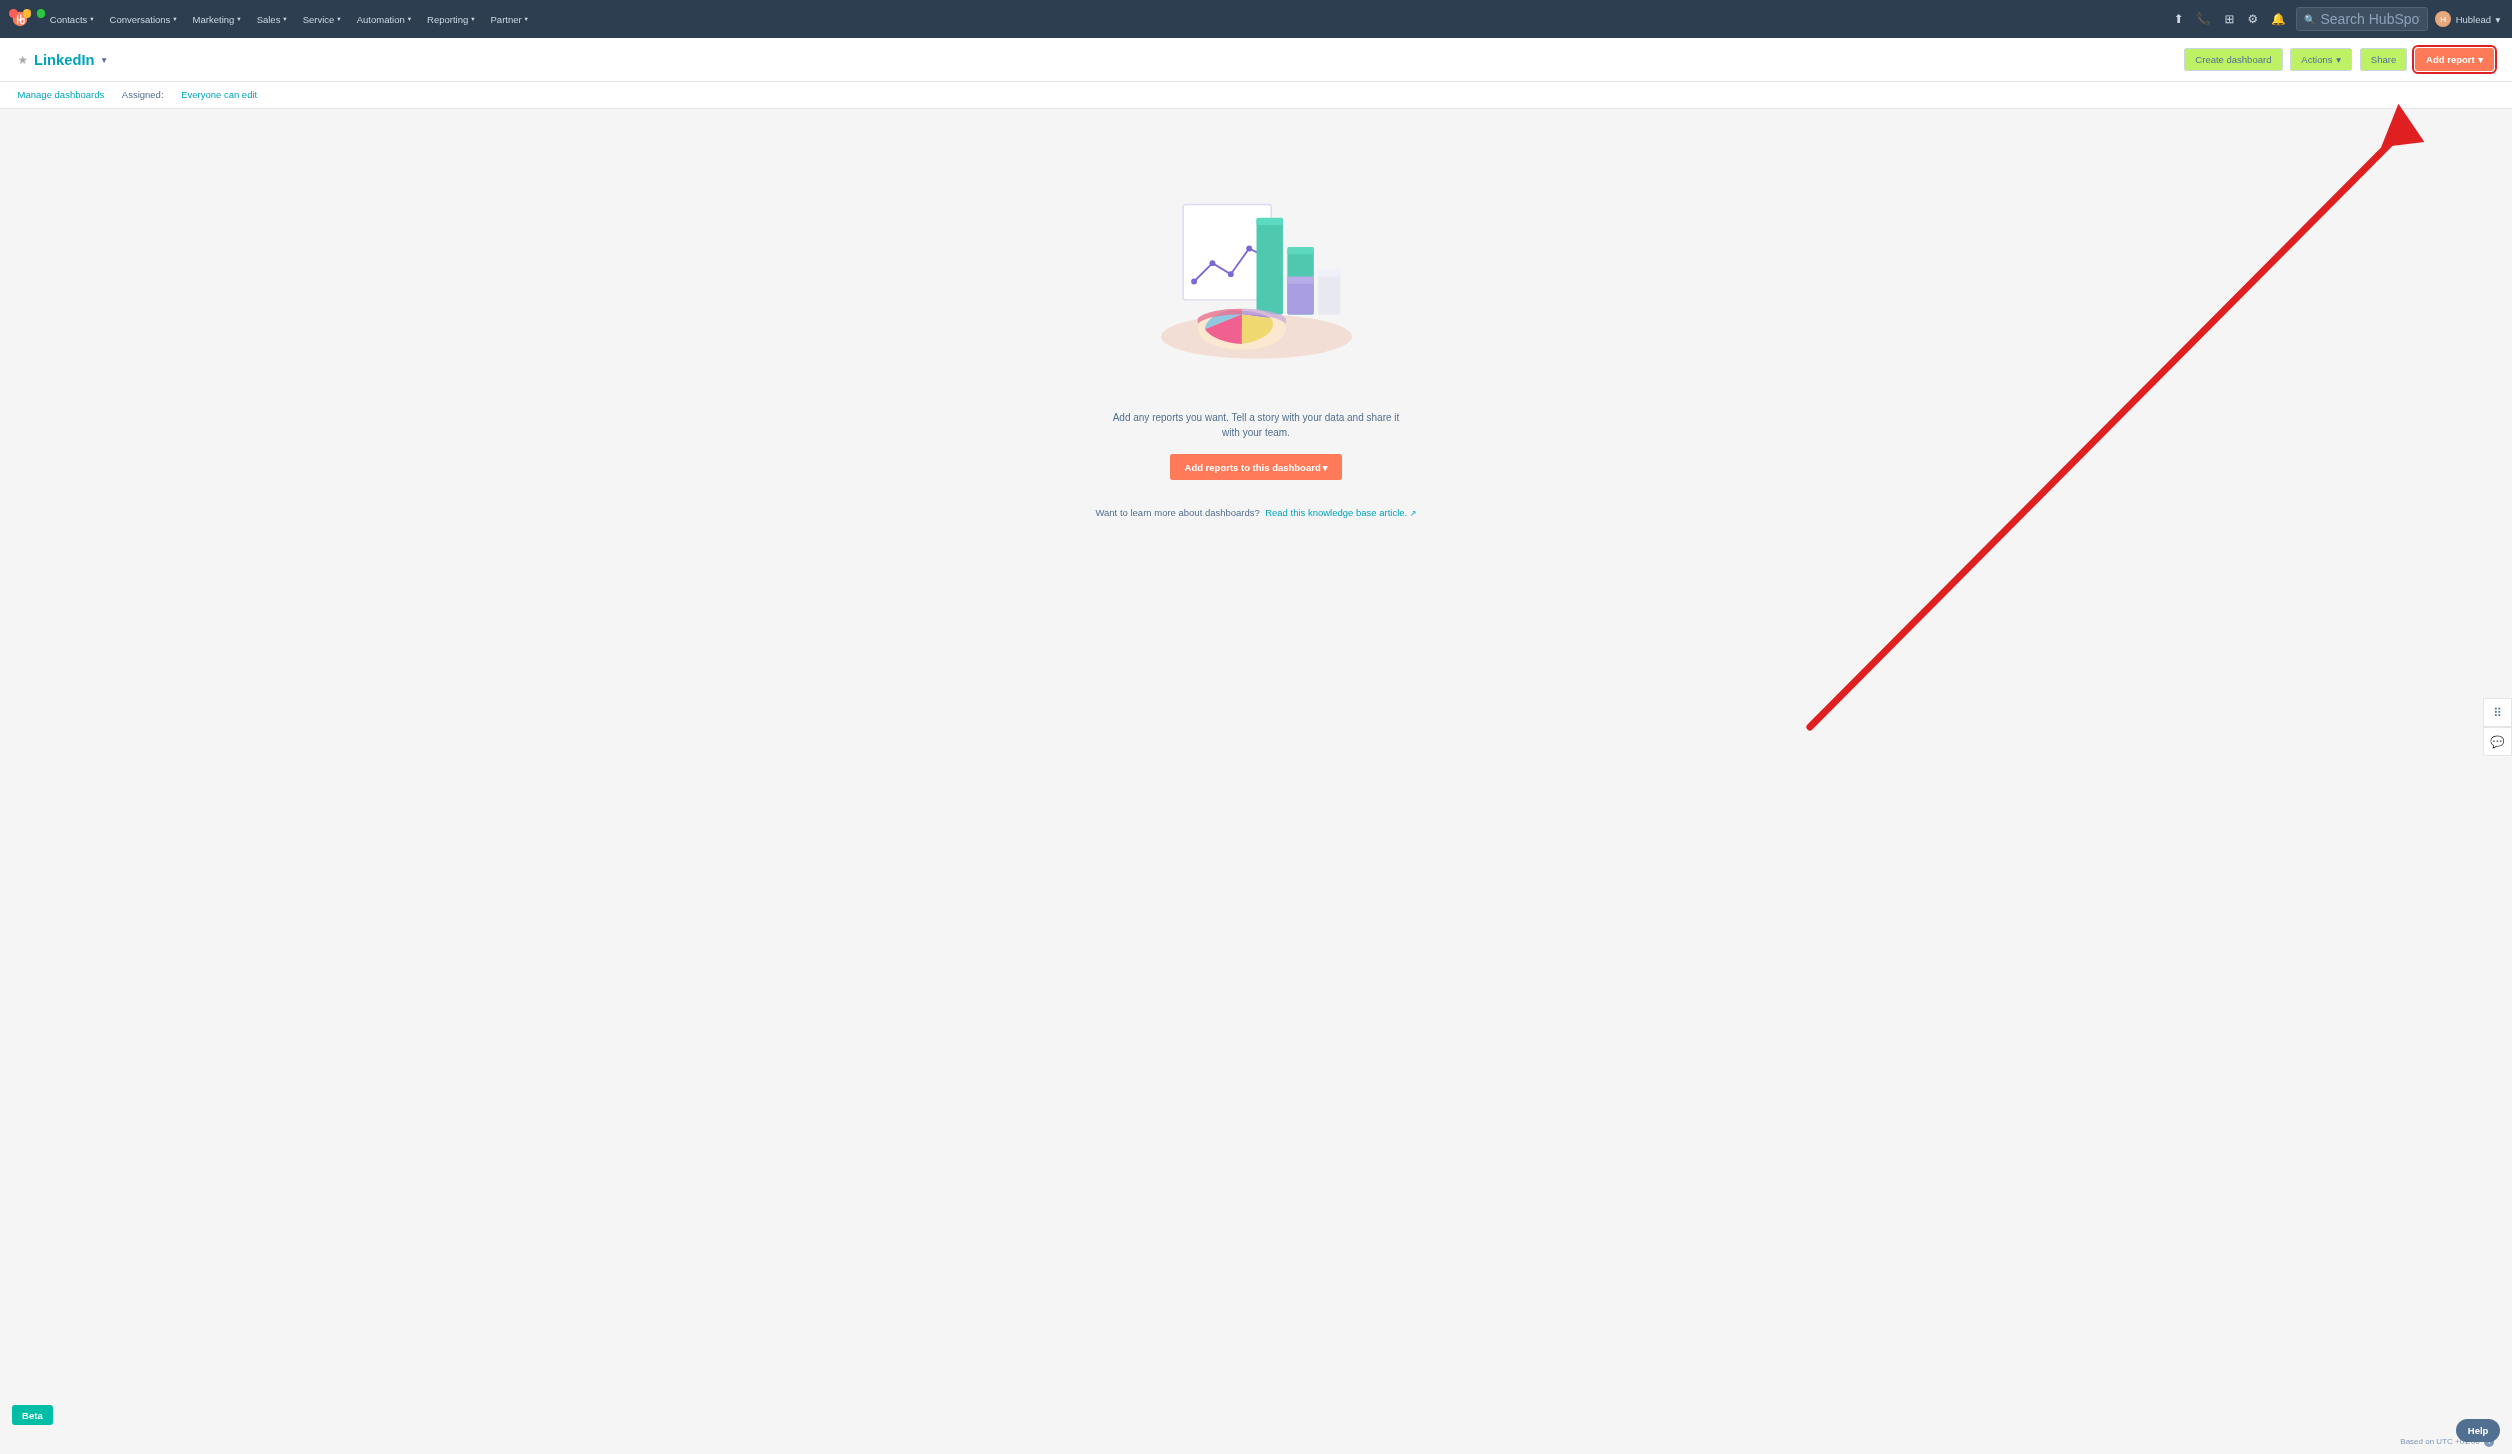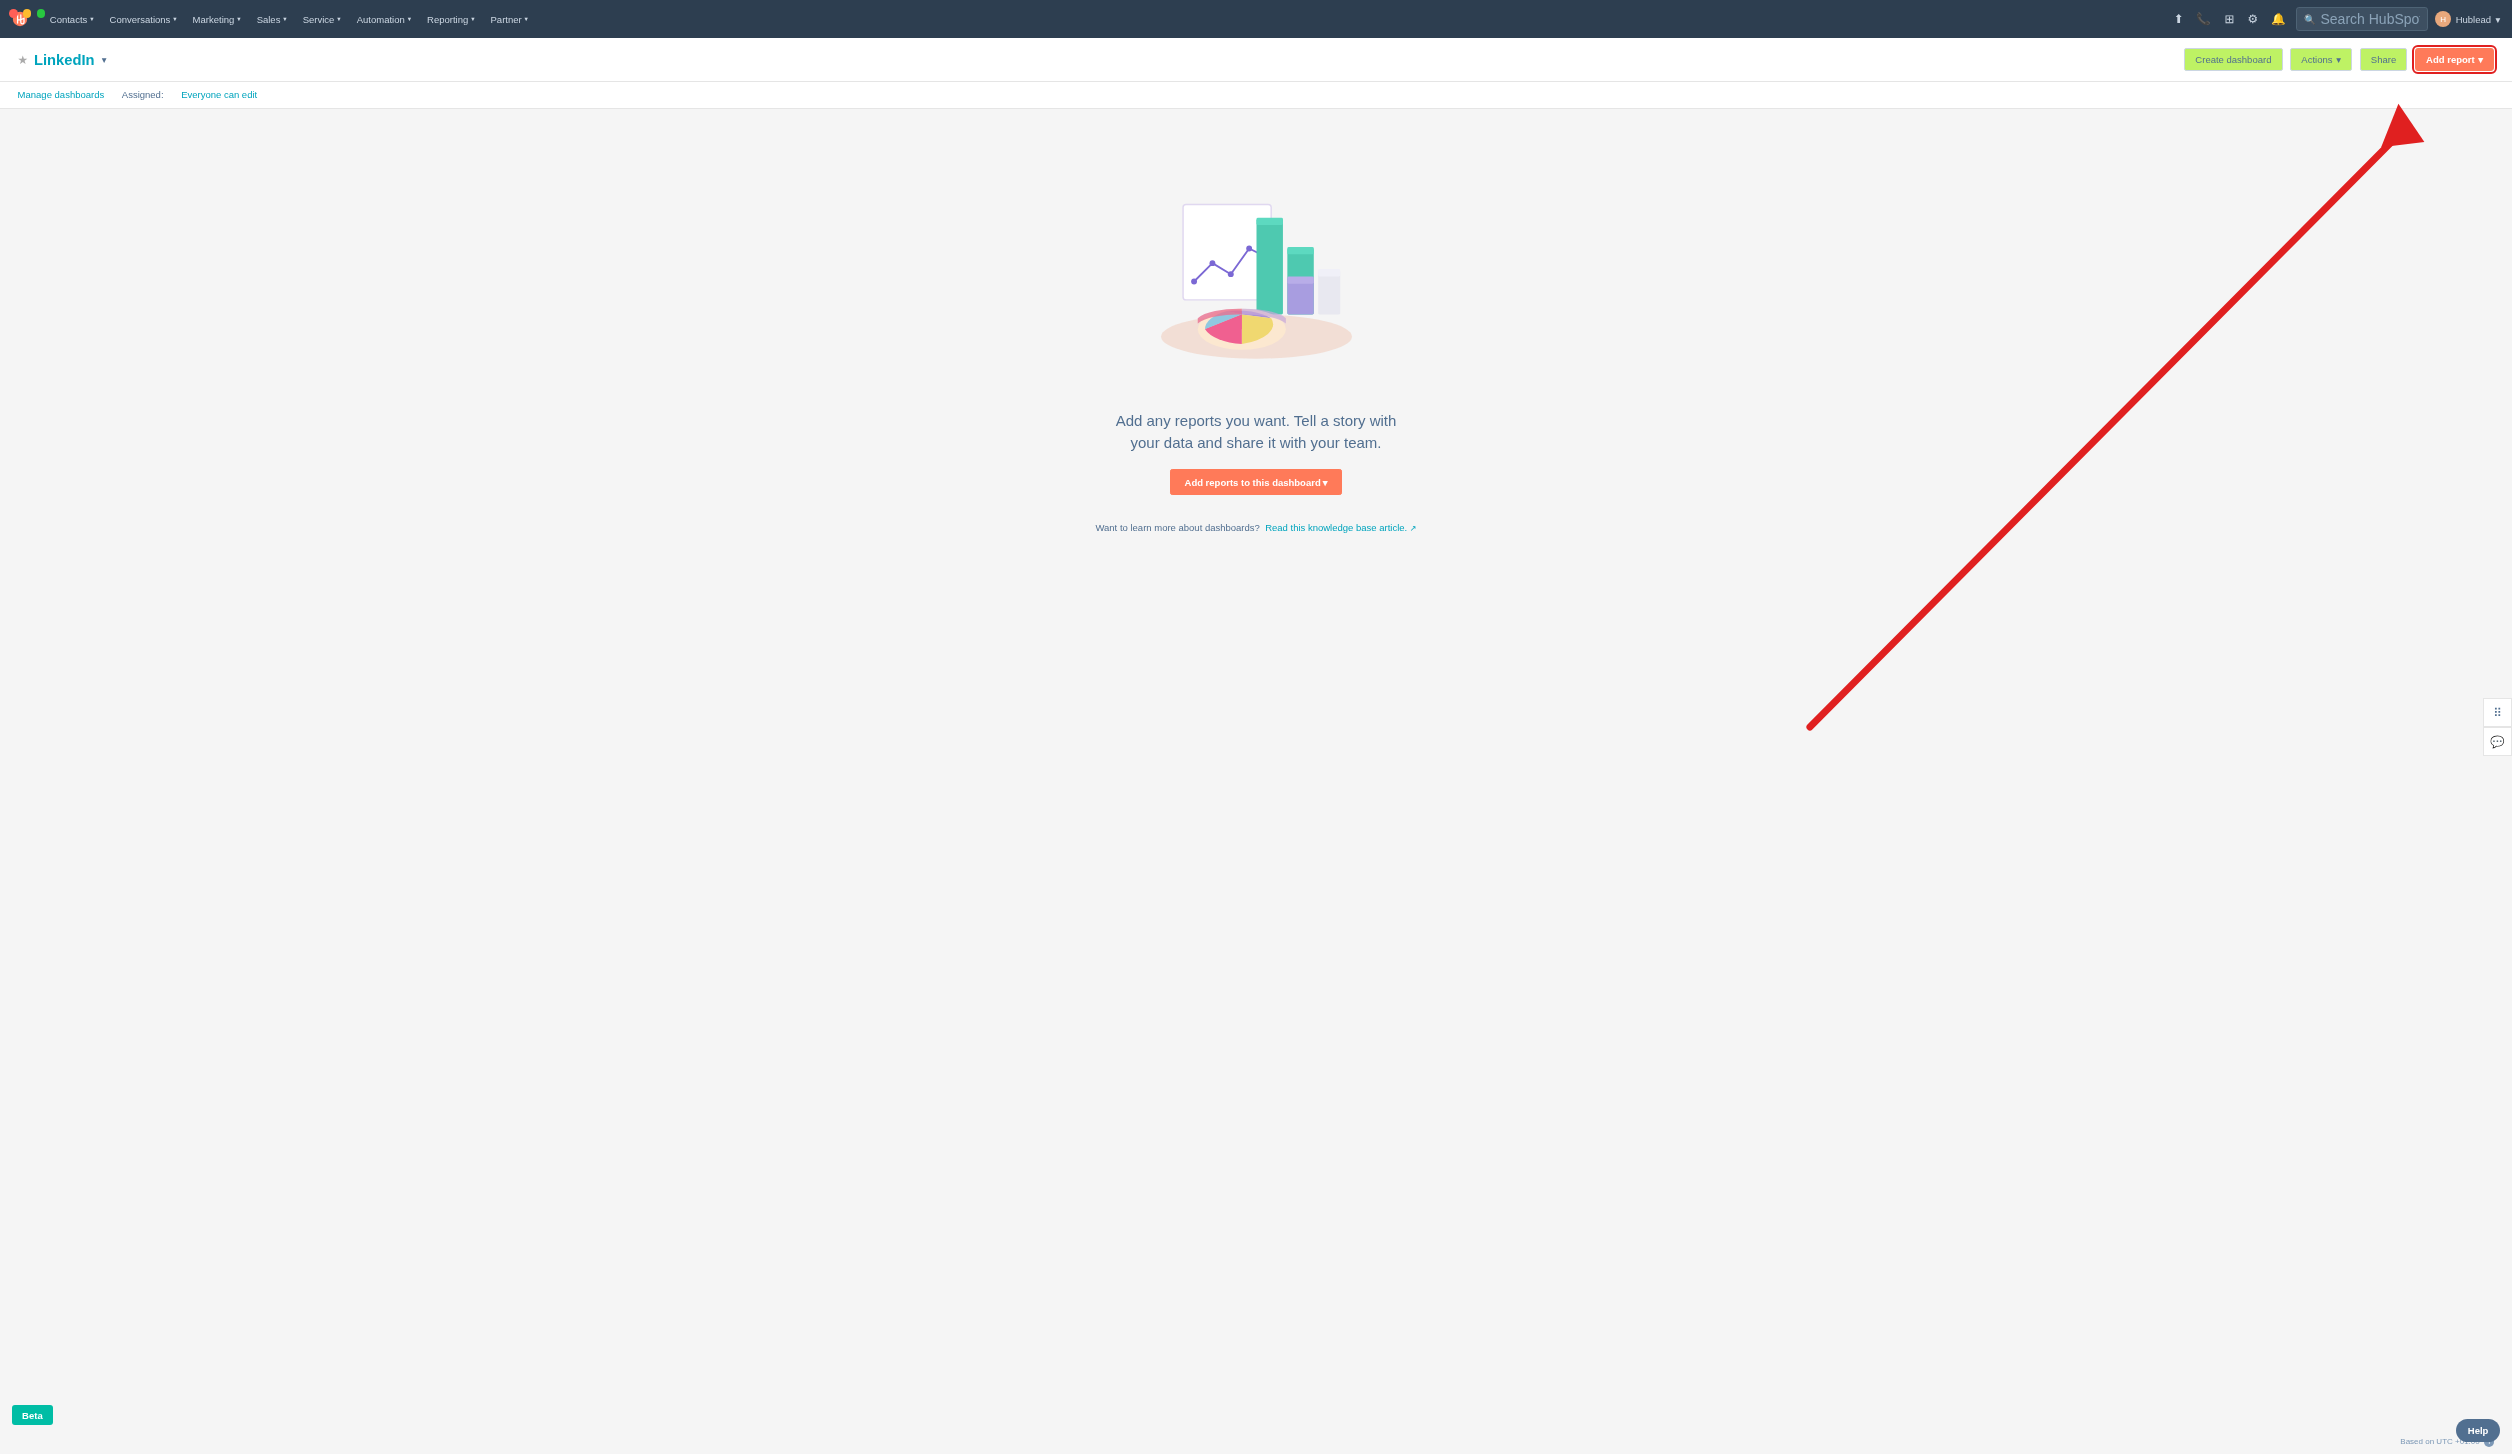--- a/index.html
+++ b/index.html
@@ -209,21 +209,21 @@
 
     
     .illustration {
       width: 235px;
       height: 235px;
       margin-bottom: 22px;
     }
 
     .empty-text {
       color: #516f90;
-      font-size: 15px;
+      font-size: 10px;
       text-align: center;
       max-width: 294px;
       margin-bottom: 14.7px;
       line-height: 1.5;
     }
 
     .btn-orange {
       background: #ff7a59;
       border: 0.7px solid #ff7a59;
       color: #fff;

